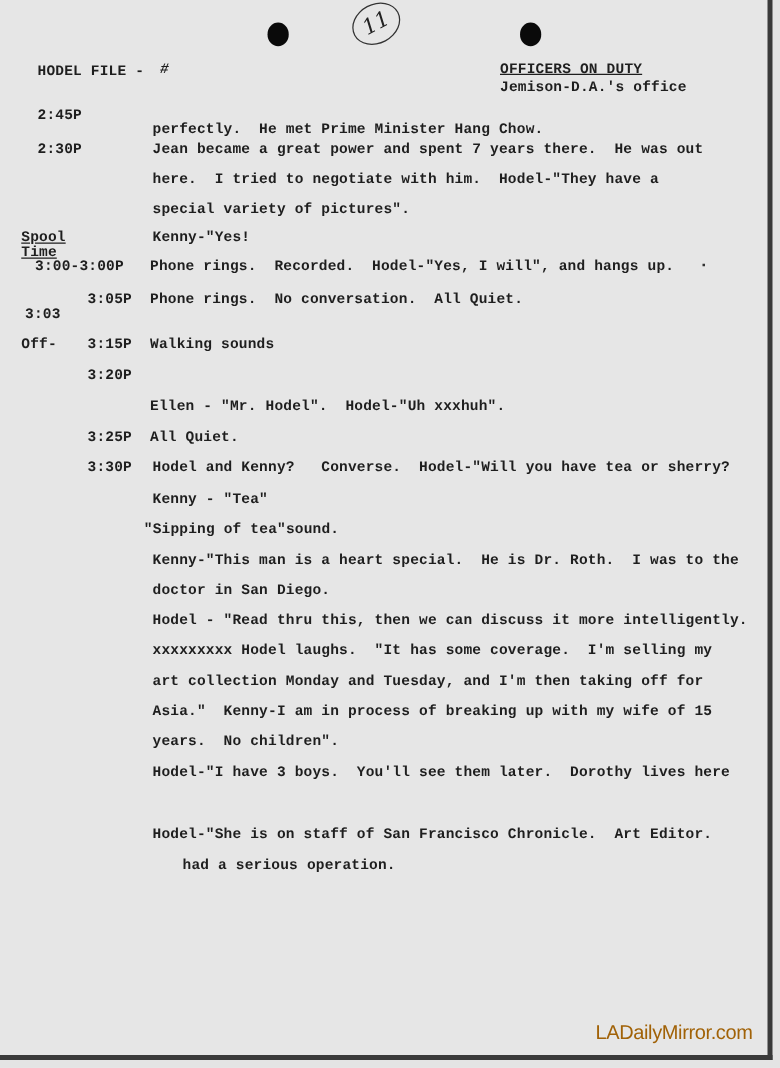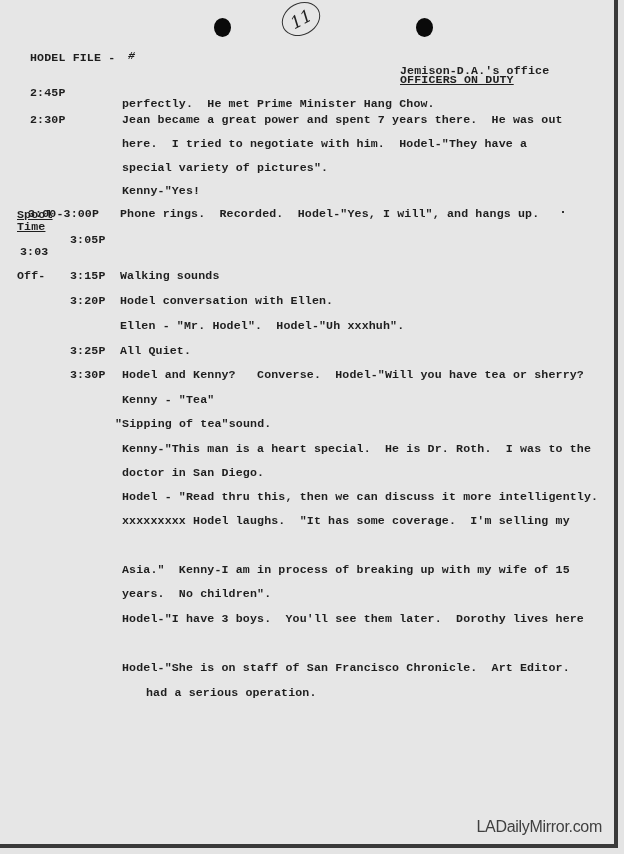--- a/index.html
+++ b/index.html
@@ -15,24 +15,24 @@
     box-sizing:border-box;
   }
   .punch { position:absolute; width:17px; height:19px; border-radius:50%; background:#0a0a0a; }
   .pagenum {
     position:absolute; left:281px; top:3px; width:38px; height:30px;
     border:1.3px solid #333; border-radius:50%; transform:rotate(-28deg);
     font-family:"DejaVu Serif", serif; font-style:italic; font-size:17px;
     line-height:30px; text-align:center; color:#222;
   }
   .t { position:absolute; font-size:11.6px; white-space:pre; font-weight:bold; letter-spacing:0.15px; color:#1e1e1e; }
-  .u { text-decoration:underline;margin-top:24px; }
+  .u { text-decoration:underline; }
   .wm {
     position:absolute; right:12px; bottom:8px;
-    font-family:"Liberation Sans", sans-serif; font-size:16px; color:#404040; letter-spacing:-0.3px;
+    font-family:"Liberation Sans", sans-serif; font-size:16px; color:#a16207; letter-spacing:-0.3px;
   }
   .tick { position:absolute; left:562px; top:211px; width:2px; height:2px; background:#333; }
 </style>
 </head>
 <body>
 
 <div class="page">
   <div class="punch" style="left:214px; top:18px;"></div>
   <div class="punch" style="left:416px; top:18px;"></div>
   <div class="pagenum">11</div>
@@ -54,39 +54,40 @@
   <div class="t u" style="left:17px; top:196px;">Time</div>
   <div class="t" style="left:122px; top:184px;">Kenny-"Yes!</div>
 
   <div class="t" style="left:28px; top:207px;">3:00-3:00P</div>
   <div class="t" style="left:120px; top:207px;">Phone rings.  Recorded.  Hodel-"Yes, I will", and hangs up.</div>
   <div class="tick"></div>
 
   <div class="t" style="left:17px; top:233px;margin-top:36px;">Off-</div>
   <div class="t" style="left:20px; top:245px;">3:03</div>
   <div class="t" style="left:70px; top:233px;">3:05P</div>
+  <div class="t" style="left:120px; top:233px;">Phone rings.  No conversation.  All Quiet.</div>
 
   <div class="t" style="left:70px; top:269px;">3:15P</div>
   <div class="t" style="left:120px; top:269px;">Walking sounds</div>
 
   <div class="t" style="left:70px; top:294px;">3:20P</div>
-  <div class="t" style="left:120px; top:294px;">Hodel conversation with Ellen.</div>
   <div class="t" style="left:120px; top:319px;">Ellen - "Mr. Hodel".  Hodel-"Uh xxxhuh".</div>
 
   <div class="t" style="left:70px; top:344px;">3:25P</div>
   <div class="t" style="left:120px; top:344px;">All Quiet.</div>
 
   <div class="t" style="left:70px; top:368px;">3:30P</div>
   <div class="t" style="left:122px; top:368px;">Hodel and Kenny?   Converse.  Hodel-"Will you have tea or sherry?</div>
   <div class="t" style="left:122px; top:393px;">Kenny - "Tea"</div>
   <div class="t" style="left:115px; top:417px;">"Sipping of tea"sound.</div>
   <div class="t" style="left:122px; top:442px;">Kenny-"This man is a heart special.  He is Dr. Roth.  I was to the</div>
   <div class="t" style="left:122px; top:466px;">doctor in San Diego.</div>
   <div class="t" style="left:122px; top:490px;">Hodel - "Read thru this, then we can discuss it more intelligently.</div>
   <div class="t" style="left:122px; top:514px;">xxxxxxxxx Hodel laughs.  "It has some coverage.  I'm selling my</div>
+  <div class="t" style="left:122px; top:539px;">art collection Monday and Tuesday, and I'm then taking off for</div>
   <div class="t" style="left:122px; top:563px;">Asia."  Kenny-I am in process of breaking up with my wife of 15</div>
   <div class="t" style="left:122px; top:587px;">years.  No children".</div>
   <div class="t" style="left:122px; top:612px;">Hodel-"I have 3 boys.  You'll see them later.  Dorothy lives here</div>
   <div class="t" style="left:122px; top:661px;">Hodel-"She is on staff of San Francisco Chronicle.  Art Editor.</div>
   <div class="t" style="left:122px; top:686px;margin-left:24px;">had a serious operation.</div>
 
   <div class="wm">LADailyMirror.com</div>
 </div>
 
 </body></html>

